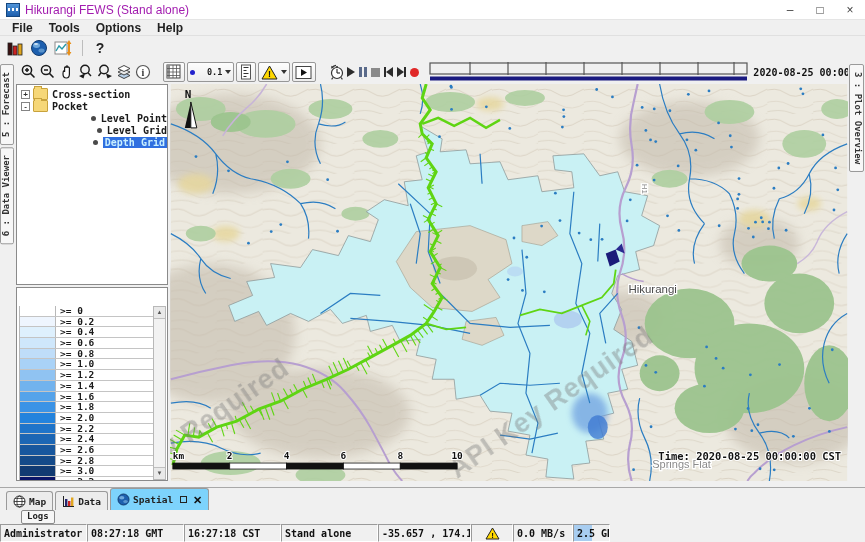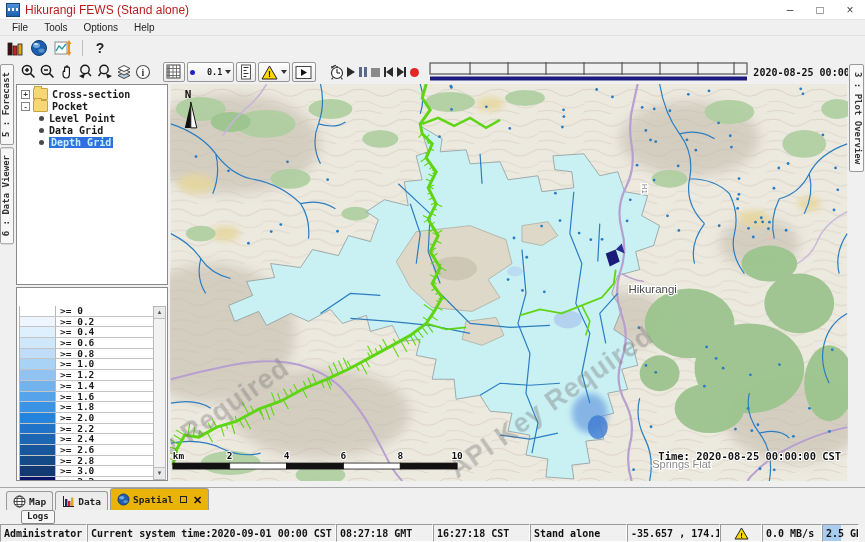--- a/index.html
+++ b/index.html
@@ -6,27 +6,27 @@
   body{width:865px;height:542px;overflow:hidden;background:#f0f0f0;
        font-family:"Liberation Sans",sans-serif;font-size:12px;color:#1a1a1a;position:relative;
        box-shadow:inset 1px 0 #6aa1d8, inset -1px 0 #6aa1d8, inset 0 -1px #6aa1d8;}
 
   
   .titlebar{height:20px;background:#ffffff;display:flex;align-items:center;border-bottom:1px solid #e5e5e5;box-sizing:border-box;}
   .app-icon{width:14px;height:14px;margin:0 5px 0 6px;background:linear-gradient(180deg,#4f93d8,#1d5fae);
             border:1px solid #16477f;box-sizing:border-box;position:relative;}
   .app-icon::after{content:"";position:absolute;left:1px;right:1px;top:4px;height:3px;
             background:repeating-linear-gradient(90deg,#fff 0 2px,transparent 2px 4px);}
-  .title-text{font-size:12px;color:#b91c1c;}
+  .title-text{font-size:12px;color:#a21caf;}
   .win-controls{margin-left:auto;display:flex;height:100%;}
   .win-btn{width:30px;display:flex;align-items:center;justify-content:center;color:#444;font-size:12px;}
 
   
   .menubar{height:16px;background:#f0f0f0;display:flex;align-items:center;padding-left:4px;border-bottom:1px solid #e0e0e0;box-sizing:border-box;}
-  .menu-item{padding:0 8px;font-size:10px;color:#222;}
+  .menu-item{padding:0 8px;font-size:12px;color:#222;font-weight:bold;}
 
   
   .toolbar1{height:24px;background:#f0f0f0;display:flex;align-items:center;padding-left:4px;box-sizing:border-box;}
   .tb-icon{width:22px;height:20px;display:flex;align-items:center;justify-content:center;margin-right:2px;}
   .tb-sep{width:1px;height:16px;background:#bdbdbd;margin:0 6px;}
   .help-q{font-weight:bold;font-size:14px;color:#222;}
 
   
   .main-area{display:flex;height:427px;}
   .dock-strip{background:#f0f0f0;display:flex;flex-direction:column;align-items:center;}
@@ -65,21 +65,21 @@
   .pb-rec{width:9px;height:9px;border-radius:50%;background:#e02828;}
 
   .timeline-wrap{margin-left:6px;margin-right:4px;}
   .tl-datetime{font-family:"DejaVu Sans Mono",monospace;font-weight:bold;font-size:10px;color:#111;white-space:nowrap;}
 
   
   .content-row{display:flex;height:403px;}
   .left-panel{width:156px;display:flex;flex-direction:column;background:#f0f0f0;box-sizing:border-box;}
   .tree-box{flex:0 0 201px;margin:0 2px 2px 2px;background:#fff;border:1px solid #8a8a8a;box-sizing:border-box;overflow:hidden;padding-top:3px;}
   .tree-row{display:flex;align-items:center;height:12px;padding-left:4px;font-family:"DejaVu Sans Mono",monospace;font-weight:bold;font-size:10px;white-space:nowrap;}
-  .tree-row.child{padding-left:22px;}
+  .tree-row.child{padding-left:22px;justify-content:flex-end;}
   .expander{width:9px;height:9px;border:1px solid #848484;background:#fff;font:bold 8px/7px "Liberation Sans",sans-serif;text-align:center;color:#333;box-sizing:border-box;margin-right:3px;flex:none;}
   .folder{width:13px;height:10px;background:#f6d778;border:1px solid #c8a23c;border-radius:1px;position:relative;margin-right:4px;flex:none;}
   .folder::before{content:"";position:absolute;top:-3px;left:0;width:6px;height:2px;background:#f6d778;border:1px solid #c8a23c;border-bottom:none;}
   .bullet{width:5px;height:5px;border-radius:50%;background:#4a4a4a;margin-right:5px;flex:none;}
   .sel-label{background:#2f6fe0;color:#c9f0ff;padding:0 2px;}
 
   .legend-box{flex:1;margin:0 2px 6px 2px;background:#fff;border:1px solid #8a8a8a;box-sizing:border-box;position:relative;overflow:hidden;}
   .legend-header{height:17px;display:flex;align-items:center;padding-left:5px;border-bottom:1px solid #cfcfcf;}
   .checkbox{width:9px;height:9px;border:1px solid #777;background:#fff;margin-right:5px;flex:none;}
   .legend-header span{font-family:"DejaVu Sans Mono",monospace;font-weight:bold;font-size:10px;}
@@ -92,21 +92,21 @@
   .scroll-arrow.down{margin-top:auto;border-top:1px solid #c0c0c0;border-bottom:none;}
 
   .map-wrap{width:678px;background:#f0f0f0;position:relative;}
   .map-wrap svg{display:block;}
 
   
   .view-tabs{height:23px;background:#f0f0f0;border-top:1px solid #a8a8a8;display:flex;align-items:flex-end;padding-left:6px;box-sizing:border-box;}
   .vw-tab{height:18px;display:flex;align-items:center;gap:3px;padding:0 6px;margin-right:2px;
           background:#ececec;border:1px solid #9a9a9a;border-bottom:none;border-radius:3px 3px 0 0;
           font-family:"DejaVu Sans Mono",monospace;font-weight:bold;font-size:9.5px;color:#222;}
-  .vw-tab.active{height:21px;background:#eab308;}
+  .vw-tab.active{height:21px;background:#7dd3fc;}
   .mini-box{width:7px;height:7px;border:1.4px solid #222;box-sizing:border-box;margin-left:4px;}
   .mini-x{font:bold 11px "Liberation Sans",sans-serif;color:#111;margin-left:3px;line-height:10px;}
 
   .logs-row{height:14px;background:#f0f0f0;display:flex;align-items:center;padding-left:21px;box-sizing:border-box;}
   .logs-btn{border:1px solid #8a8a8a;background:#f6f6f6;border-radius:2px;font-family:"DejaVu Sans Mono",monospace;
             font-weight:bold;font-size:9px;padding:0 5px;height:12px;line-height:11px;color:#222;}
 
   
   .statusbar{height:18px;display:flex;background:#f0f0f0;}
   .sb-cell{height:18px;box-sizing:border-box;border:1px solid;border-color:#9a9a9a #ffffff #ffffff #9a9a9a;
@@ -350,21 +350,21 @@
             <span class="expander">-</span>
             <span class="folder"></span>
             <span>Pocket</span>
           </div>
           <div class="tree-row child">
             <span class="bullet"></span>
             <span>Level Point</span>
           </div>
           <div class="tree-row child">
             <span class="bullet"></span>
-            <span>Data Grid</span>
+            <span>Level Grid</span>
           </div>
           <div class="tree-row child">
             <span class="bullet"></span>
             <span class="sel-label">Depth Grid</span>
           </div>
         </div>
 
         <div class="legend-box">
           <div class="legend-rows" id="legend-rows">
               <div class="legend-row">
@@ -863,21 +863,20 @@
     <span class="mini-x">✕</span>
   </div>
 </div>
 
 <div class="logs-row">
   <div class="logs-btn">Logs</div>
 </div>
 
 <div class="statusbar">
   <div class="sb-cell" style="width:87px">Administrator</div>
-  <div class="sb-cell" style="width:249px">Current system time:2020-09-01 00:00 CST</div>
   <div class="sb-cell" style="width:97px">08:27:18 GMT</div>
   <div class="sb-cell" style="width:97px">16:27:18 CST</div>
   <div class="sb-cell" style="width:97px">Stand alone</div>
   <div class="sb-cell" style="width:93px">-35.657 , 174.199</div>
   <div class="sb-cell" style="width:42px;justify-content:center">
     <svg width="15" height="13">
       <polygon points="7.5,1 14,12 1,12" fill="#ffd800" stroke="#222" stroke-width="1"></polygon>
       <text x="7.5" y="10.5" text-anchor="middle" font-family="Liberation Sans,sans-serif" font-weight="bold" font-size="8" fill="#111">!</text>
     </svg>
   </div>

